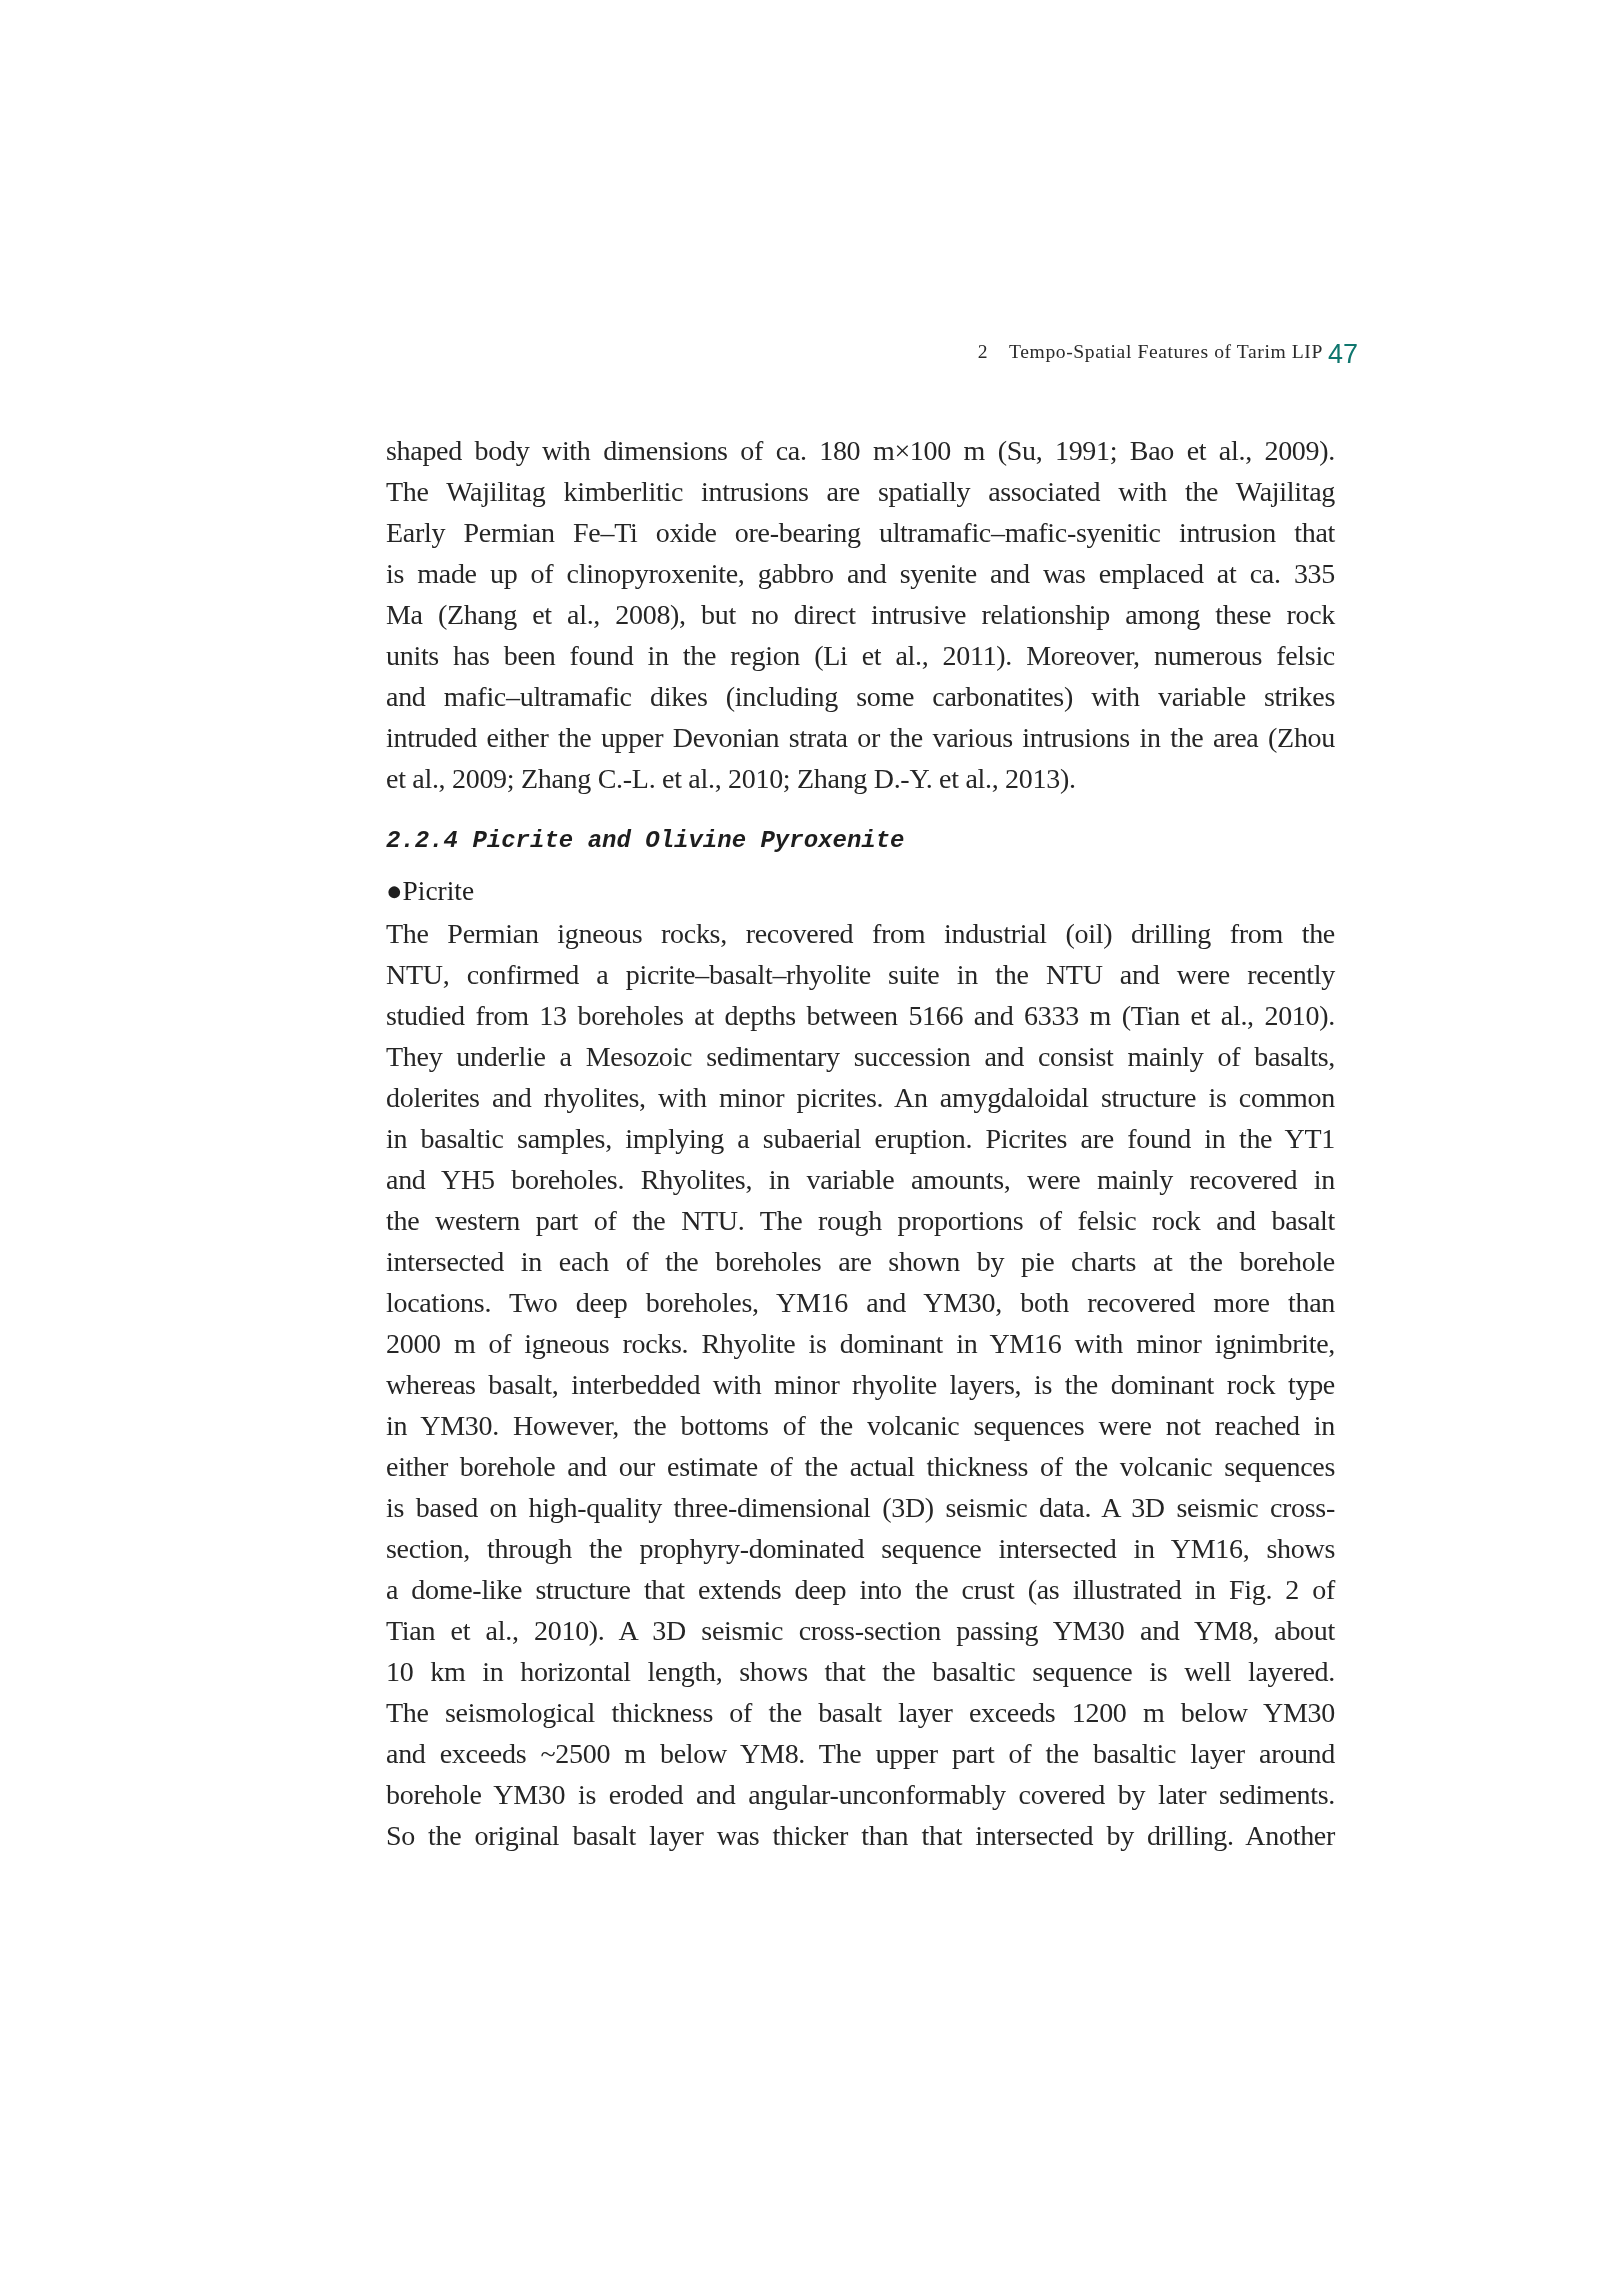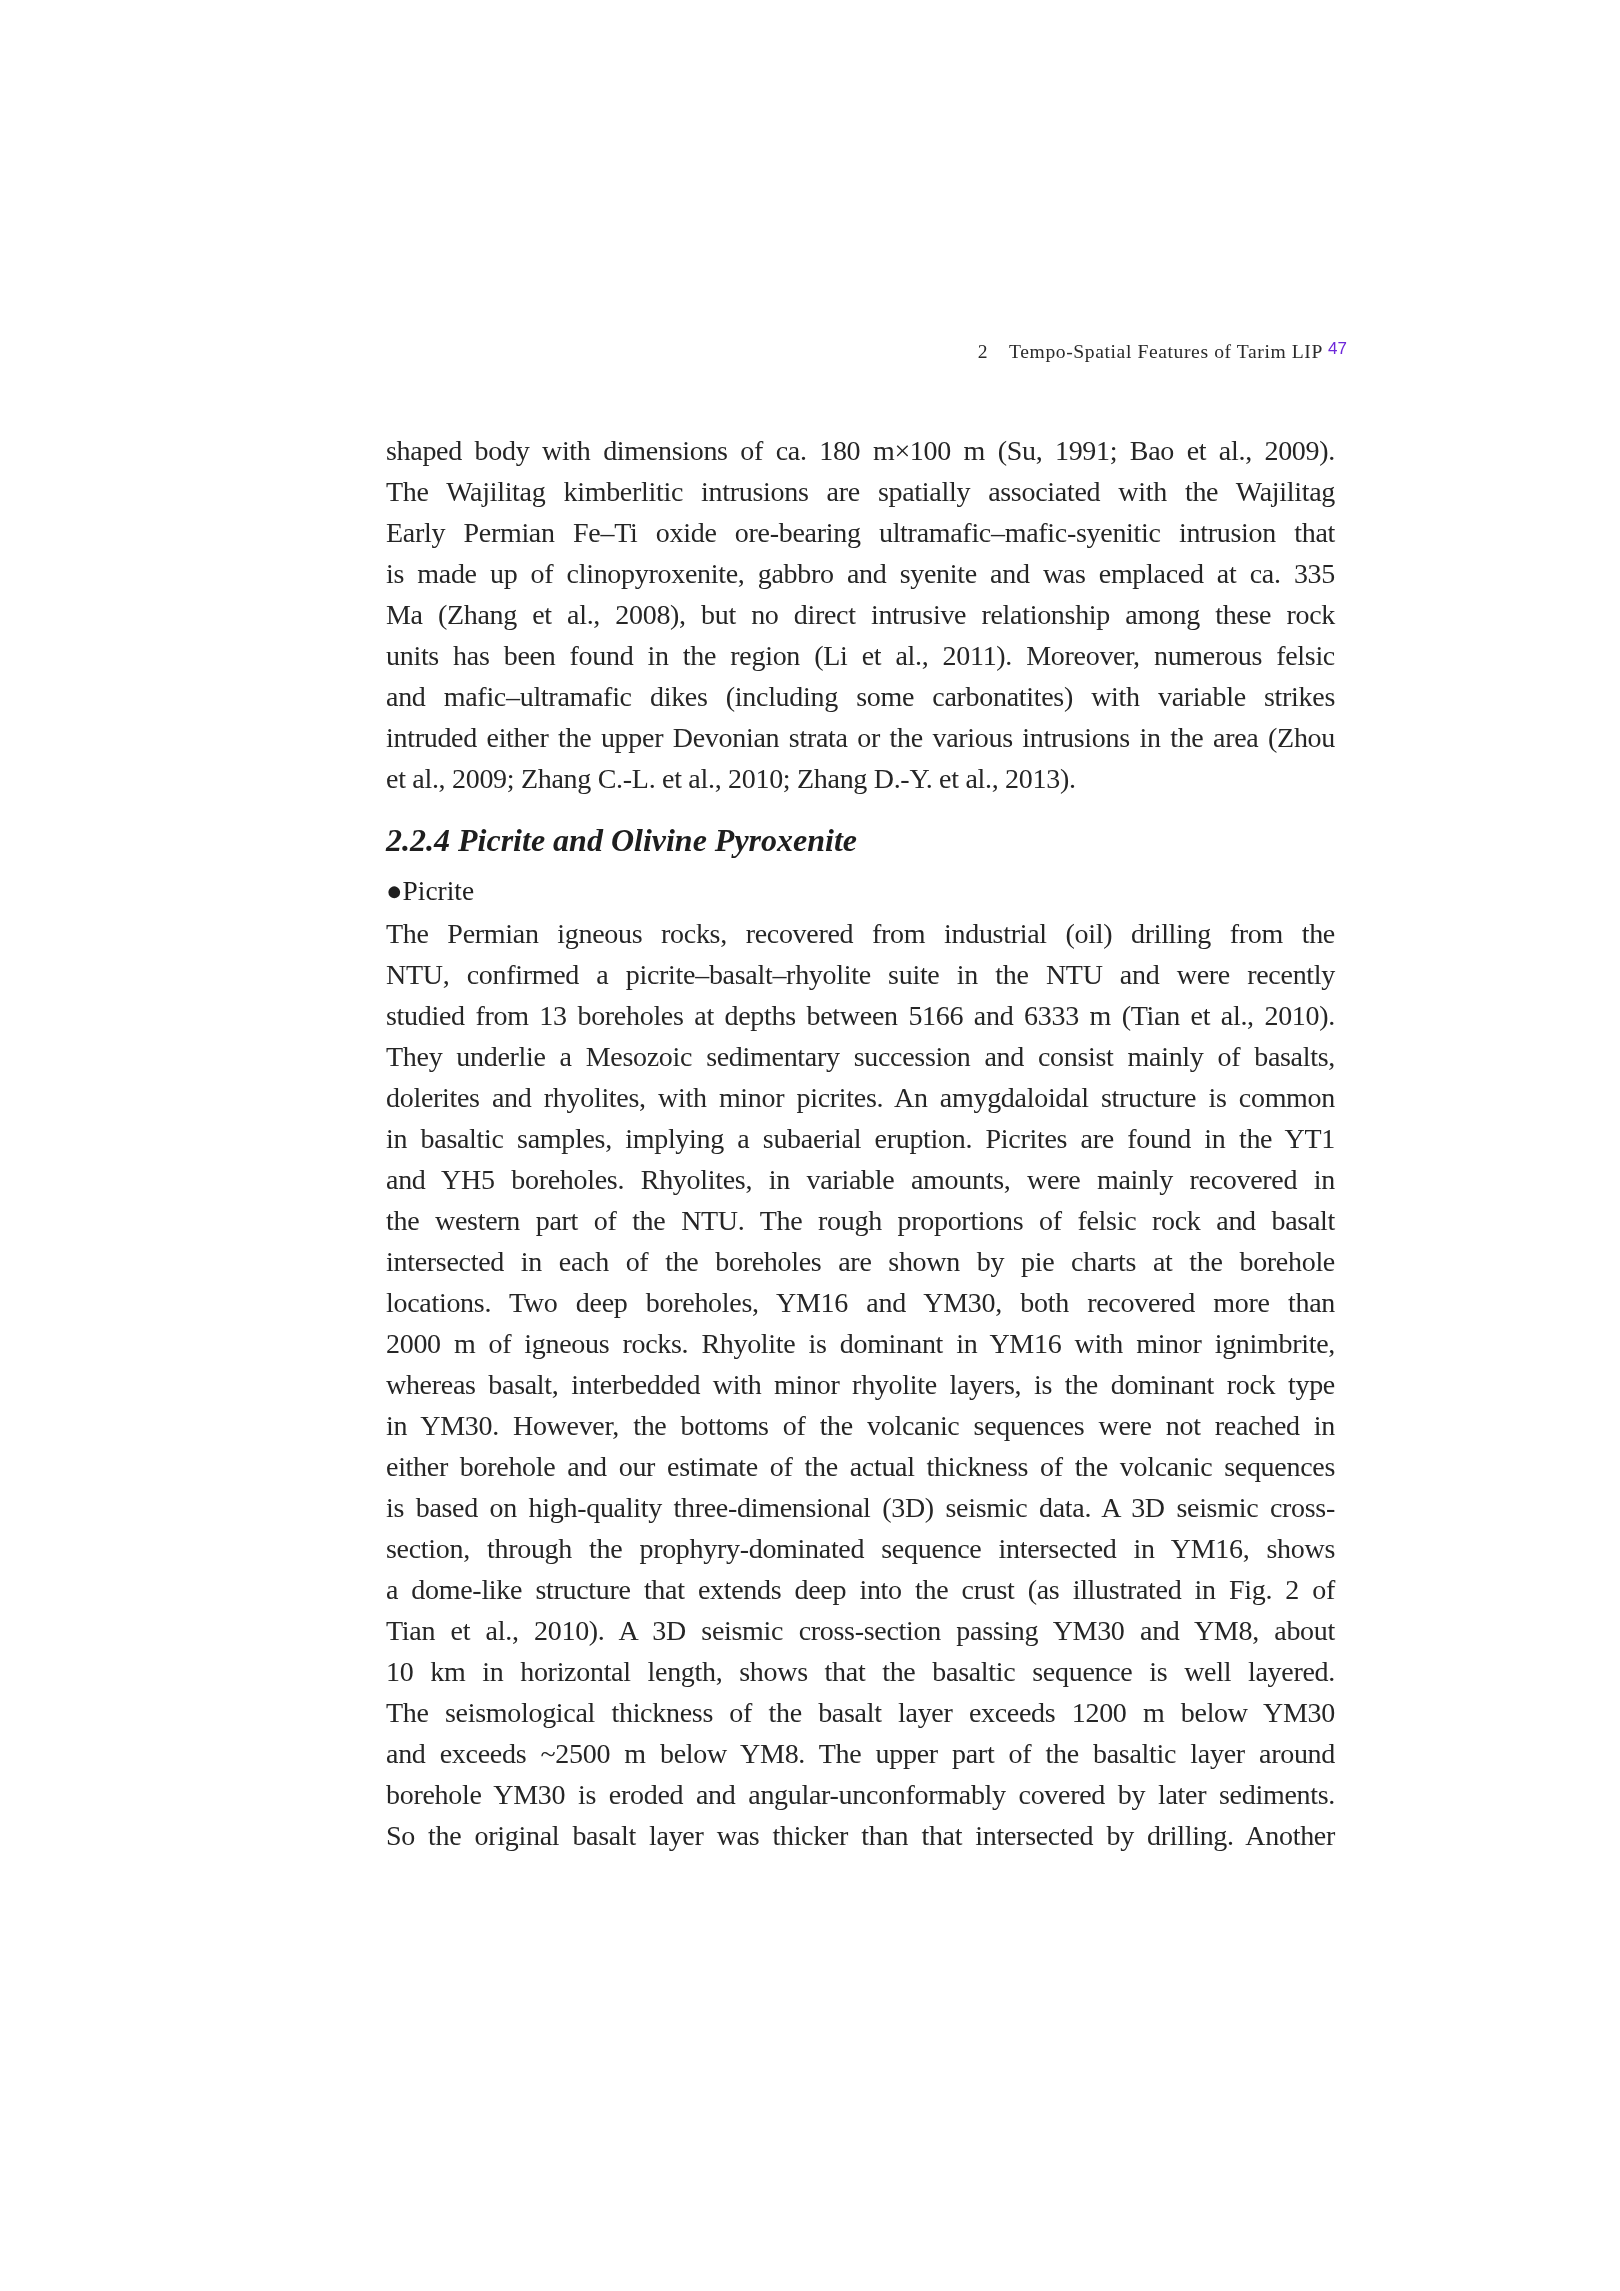--- a/index.html
+++ b/index.html
@@ -7,35 +7,35 @@
   .page { position: absolute; left: 0; top: 0; width: 1620px; height: 2292px; background: #fff; margin-left: 44px; }
   .running-head {
     position: absolute; top: 341px; left: 843px; width: 436px;
     font-family: "Liberation Serif", serif; font-size: 19.6px; color: #2a2a2a;
     text-align: right; white-space: nowrap;
   }
   .running-head .chap { margin-right: 21.6px; }
   .running-head .title { letter-spacing: 0.6px; }
   .page-number {
     position: absolute; top: 339px; left: 1284px;
-    font-family: "Liberation Sans", sans-serif; font-size: 17px; color: #6d28d9;
+    font-family: "Liberation Sans", sans-serif; font-size: 27px; color: #0f766e;
   }
   .body {
     position: absolute; left: 342px; top: 430px; width: 949px;
     font-family: "Liberation Serif", serif; font-size: 28px; color: #262626;
   }
   .line {
     display: block; height: 41px; line-height: 41px;
     text-align: justify; text-align-last: justify; white-space: nowrap;
     letter-spacing: -0.3px;
   }
   .line.last { text-align-last: left; }
   .section-heading {
-    font-family: Liberation Serif, serif; font-style: italic; font-weight: bold;
-    font-size: 32px; color: #1e1e1e; margin-top: 15.7px; height: 51px; line-height: 51px;
+    font-family: Liberation Mono, monospace; font-style: italic; font-weight: bold;
+    font-size: 24px; color: #1e1e1e; margin-top: 15.7px; height: 51px; line-height: 51px;
   }
   .subheading {
     font-family: "Liberation Serif", serif; font-weight: normal; font-size: 27.4px; color: #1e1e1e;
     height: 43px; line-height: 43px; margin-top: 3.9px;
   }
 </style>
 </head>
 <body>
 
 <div class="page">

